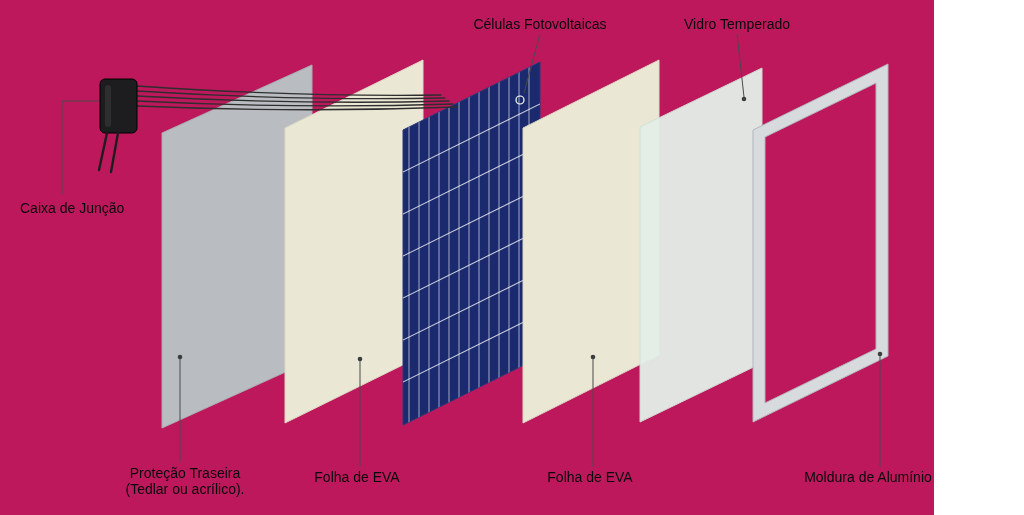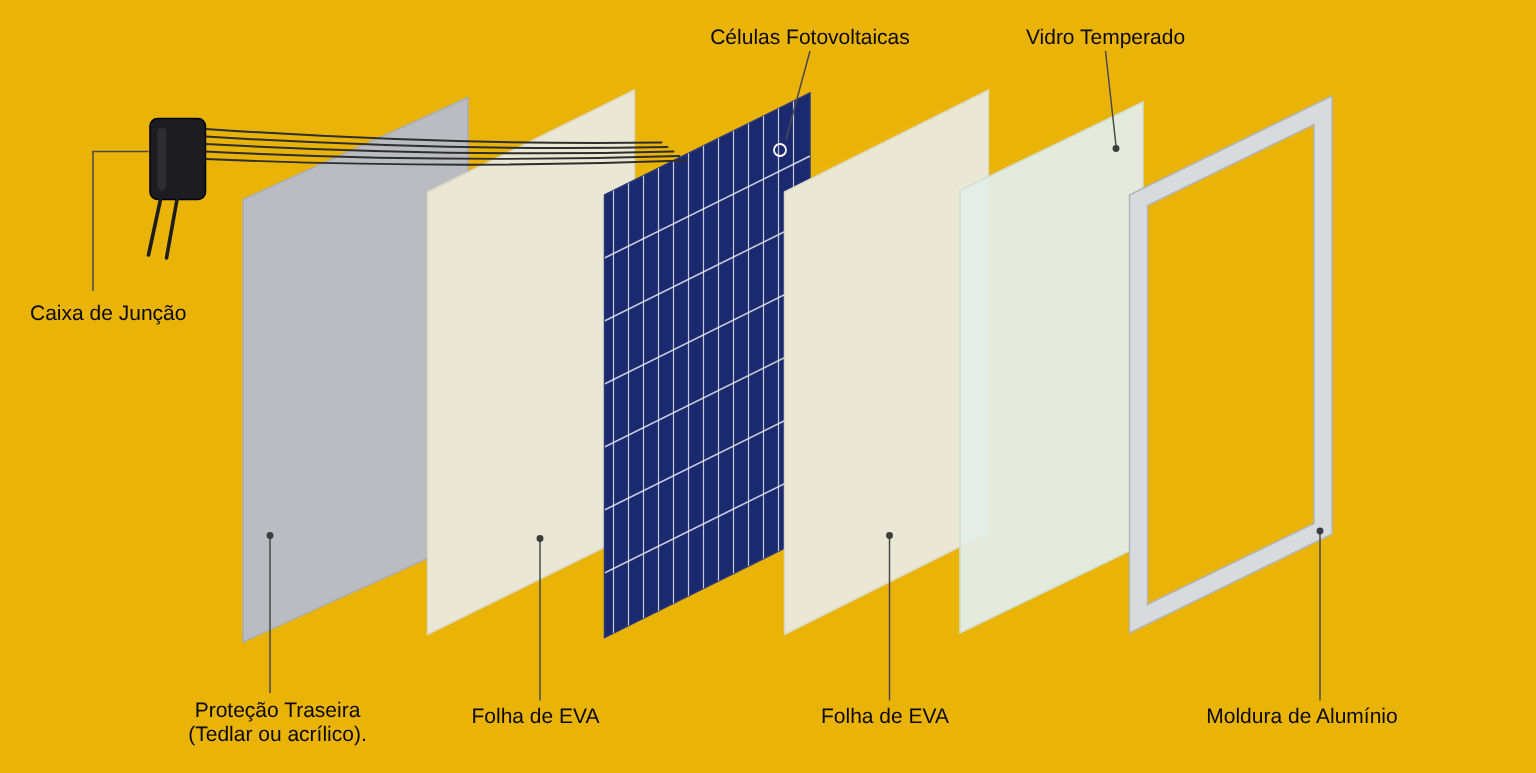--- a/index.html
+++ b/index.html
@@ -1,17 +1,17 @@
 <!DOCTYPE html>
 <html><head>
 <meta charset="utf-8">
 <style>
   html,body{margin:0;padding:0;background:#ffffff;}
   .canvas{
-    width:1024px;height:515px;position:relative;background:#eab308;
+    width:934px;height:515px;position:relative;background:#be185d;
     font-family:"Liberation Sans",sans-serif;overflow:hidden;
   }
   svg{display:block;}
   svg text{
     font-family:"Liberation Sans",sans-serif;
     font-size:14px;
     fill:#0a0a0a;
   }
   .leader{stroke:#4a4a4a;stroke-width:1;fill:none;}
   .dot{fill:#3d3d3d;stroke:none;}

